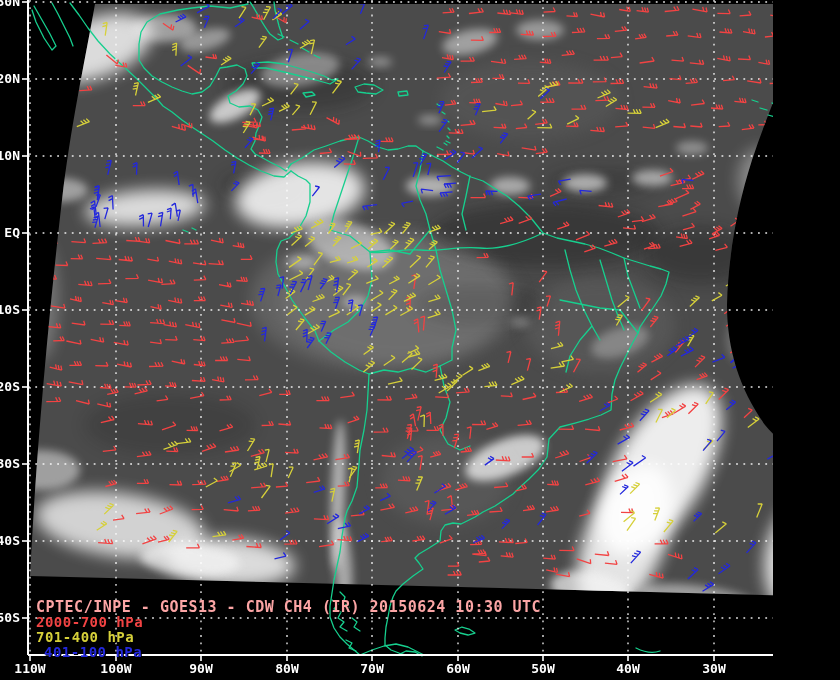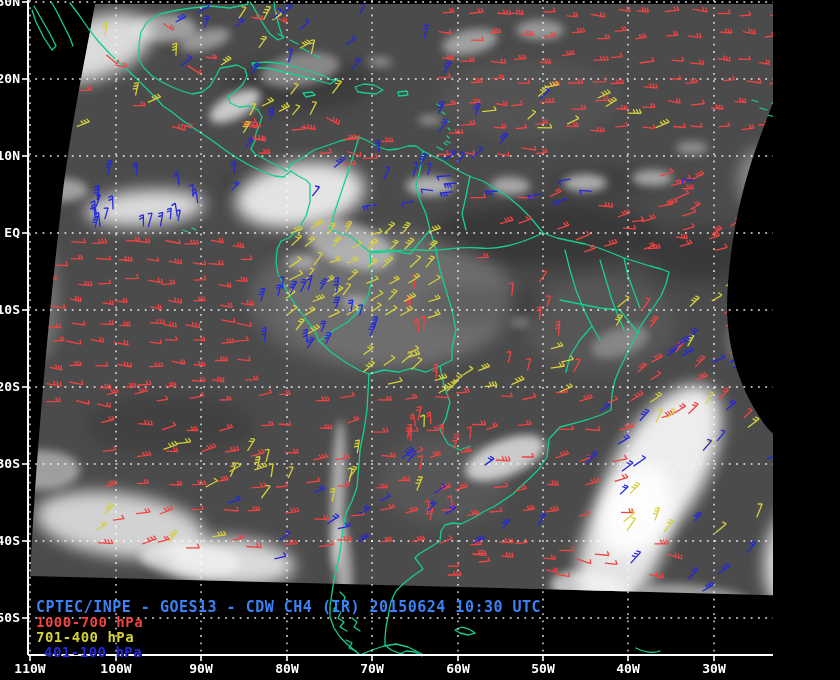--- a/index.html
+++ b/index.html
@@ -1,21 +1,21 @@
 <!DOCTYPE html>
 <html><head>
 <meta charset="utf-8">
 <style>
   html,body{margin:0;padding:0;background:#000;}
   #stage{position:relative;width:773px;height:680px;background:#000;overflow:hidden;
          font-family:"DejaVu Sans Mono","Liberation Mono",monospace;}
   #map{position:absolute;left:0;top:0;}
   .overlay{position:absolute;left:36px;white-space:pre;font-weight:bold;
            text-shadow:1px 1px 0 #000;}
-  #title{top:598px;font-size:15px;color:#3b82f6;letter-spacing:0.5px;}
+  #title{top:598px;font-size:15px;color:#fca5a5;letter-spacing:0.5px;}
   .legend-row{font-size:14px;letter-spacing:0.5px;}
   #leg0{top:614px;}
   #leg1{top:629px;}
   #leg2{top:644px;}
   .coast{fill:none;stroke-linejoin:round;stroke-linecap:round;}
 </style>
 </head>
 <body>
 
 <div id="stage">
@@ -900,16 +900,16 @@
         <text x="372" y="673" fill="#ffffff" font-size="13" font-weight="bold" text-anchor="middle" font-family="DejaVu Sans Mono, monospace">70W</text>
         <text x="458" y="673" fill="#ffffff" font-size="13" font-weight="bold" text-anchor="middle" font-family="DejaVu Sans Mono, monospace">60W</text>
         <text x="543" y="673" fill="#ffffff" font-size="13" font-weight="bold" text-anchor="middle" font-family="DejaVu Sans Mono, monospace">50W</text>
         <text x="628" y="673" fill="#ffffff" font-size="13" font-weight="bold" text-anchor="middle" font-family="DejaVu Sans Mono, monospace">40W</text>
         <text x="714" y="673" fill="#ffffff" font-size="13" font-weight="bold" text-anchor="middle" font-family="DejaVu Sans Mono, monospace">30W</text>
         <text x="800" y="673" fill="#ffffff" font-size="13" font-weight="bold" text-anchor="middle" font-family="DejaVu Sans Mono, monospace">20W</text>
       </g>
   </svg>
 
   <div id="title" class="overlay">CPTEC/INPE - GOES13 - CDW CH4 (IR) 20150624 10:30 UTC</div>
-  <div id="leg0" class="overlay legend-row" style="color: rgb(242, 67, 67);">1000-700 hPa</div>
+  <div id="leg0" class="overlay legend-row" style="color: rgb(242, 67, 67);">2000-700 hPa</div>
   <div id="leg1" class="overlay legend-row" style="color: rgb(214, 208, 58); text-align: right;">701-400 hPa</div>
   <div id="leg2" class="overlay legend-row" style="color: rgb(35, 40, 220); margin-left: 8px;">401-100 hPa</div>
 </div>
 
 </body></html>

